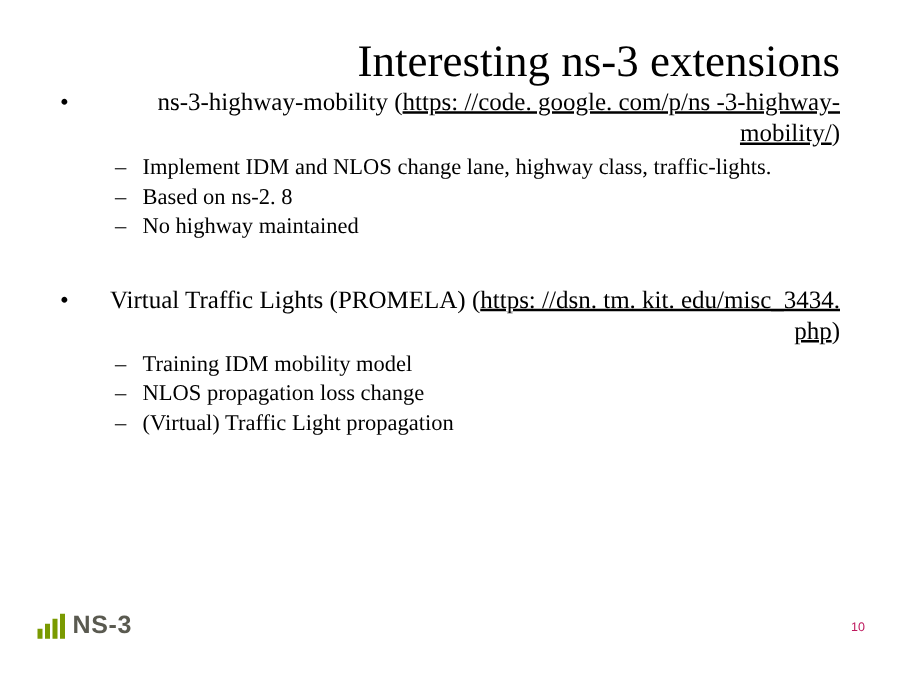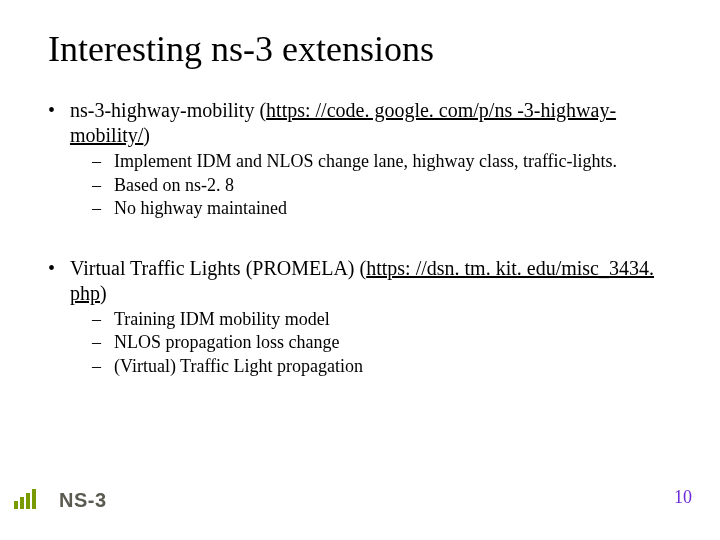--- a/index.html
+++ b/index.html
@@ -1,37 +1,37 @@
 <!DOCTYPE html>
 <html><head>
 <meta charset="utf-8">
 <style>
   * { margin: 0; padding: 0; box-sizing: border-box; }
   html, body { width: 720px; height: 540px; background: #fff; font-family: Georgia, 'Times New Roman', serif; color: #000; }
   .slide { width: 720px; height: 540px; position: relative; padding: 28px 48px 0 48px; }
-  .title { font-size: 36px; text-align: left; margin-bottom: 28px; font-weight: normal; }
+  .title { font-size: 36px; text-align: right; font-weight: normal; }
   .content { font-size: 20px; line-height: 1.25; }
   ul.top { list-style: none; padding-left: 0; }
   ul.top > li { margin-bottom: 36px; }
   ul.top > li > .li-body { display: flex; }
   ul.top > li > .li-body > .bullet { width: 22px; flex-shrink: 0; }
-  ul.top > li > .li-body > .text { flex: 1; }
+  ul.top > li > .li-body > .text { flex: 1; text-align: right; }
   ul.sub { list-style: none; padding-left: 44px; margin-top: 2px; font-size: 18px; }
   ul.sub > li { display: flex; margin-bottom: 1px; }
   ul.sub > li > .dash { width: 22px; flex-shrink: 0; }
   ul.sub > li > .text { flex: 1; }
   a.link { color: #000; text-decoration: underline; }
   .footer { position: absolute; bottom: 14px; left: 0; width: 720px; height: 28px; }
-  .logo { position: absolute; left: 14px; bottom: 14px; display: flex; align-items: flex-start; gap: 19px; }
+  .logo { position: absolute; left: 30px; bottom: 14px; display: flex; align-items: center; gap: 2px; }
   .bars { display: flex; align-items: flex-end; gap: 2px; margin-right: 4px; }
   .bar { width: 4px; background: #7a9a01; }
   .b1 { height: 8px; } .b2 { height: 12px; } .b3 { height: 16px; } .b4 { height: 20px; }
   .logo-text { font-family: Arial, sans-serif; font-weight: bold; font-size: 20px; color: #5a5a50; letter-spacing: 0.5px; }
   .foot-center { position: absolute; left: 0; width: 720px; text-align: center; bottom: 18px; font-size: 12px; color: #7a7a6a; font-family: Georgia, serif; }
-  .page-num { position: absolute; right: 28px; bottom: 18px; font-size: 18px; color: #6d28d9; font-family: Liberation Serif, serif; }
+  .page-num { position: absolute; right: 28px; bottom: 18px; font-size: 10px; color: #be185d; font-family: Liberation Sans, sans-serif; }
 </style>
 </head>
 <body>
 
 <div class="slide">
   <h1 class="title">Interesting ns-3 extensions</h1>
 
   <div class="content">
     <ul class="top">
 

